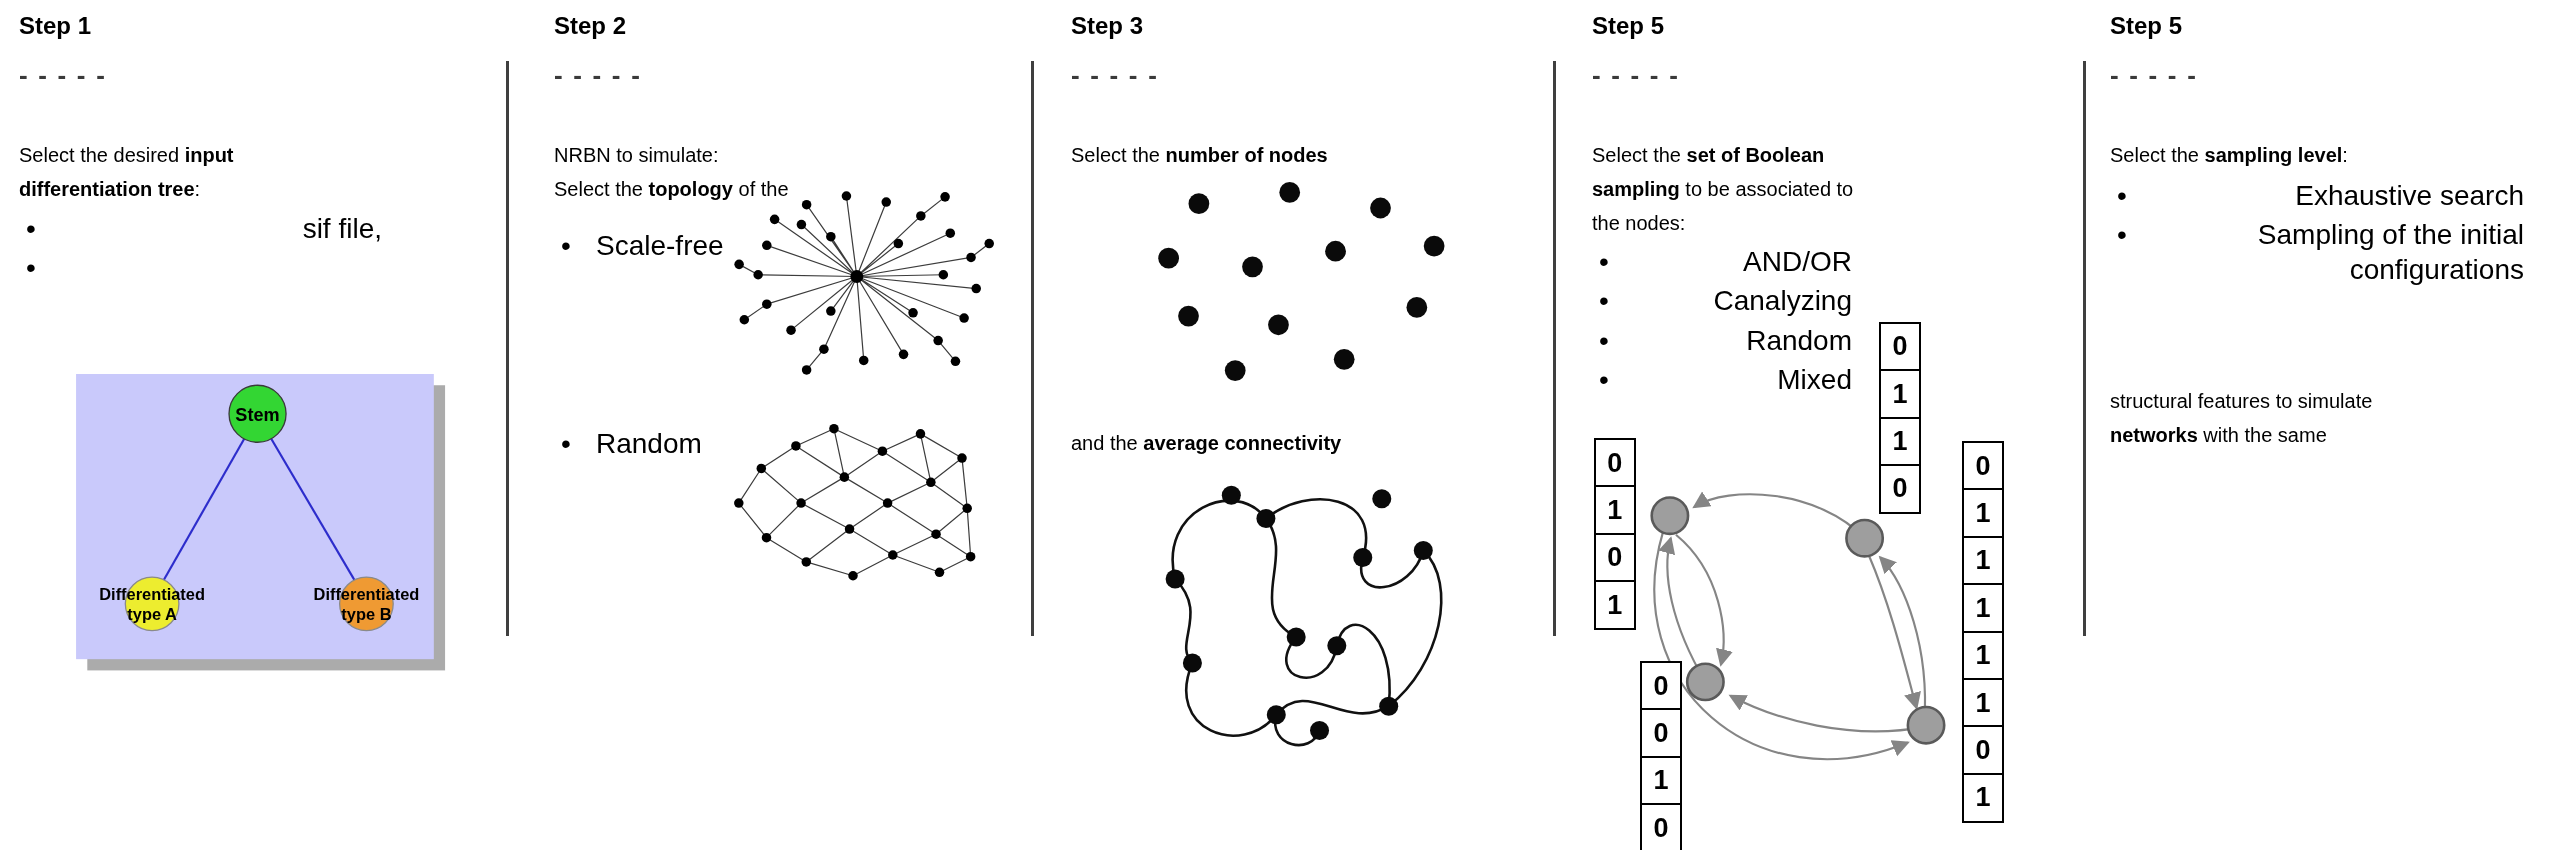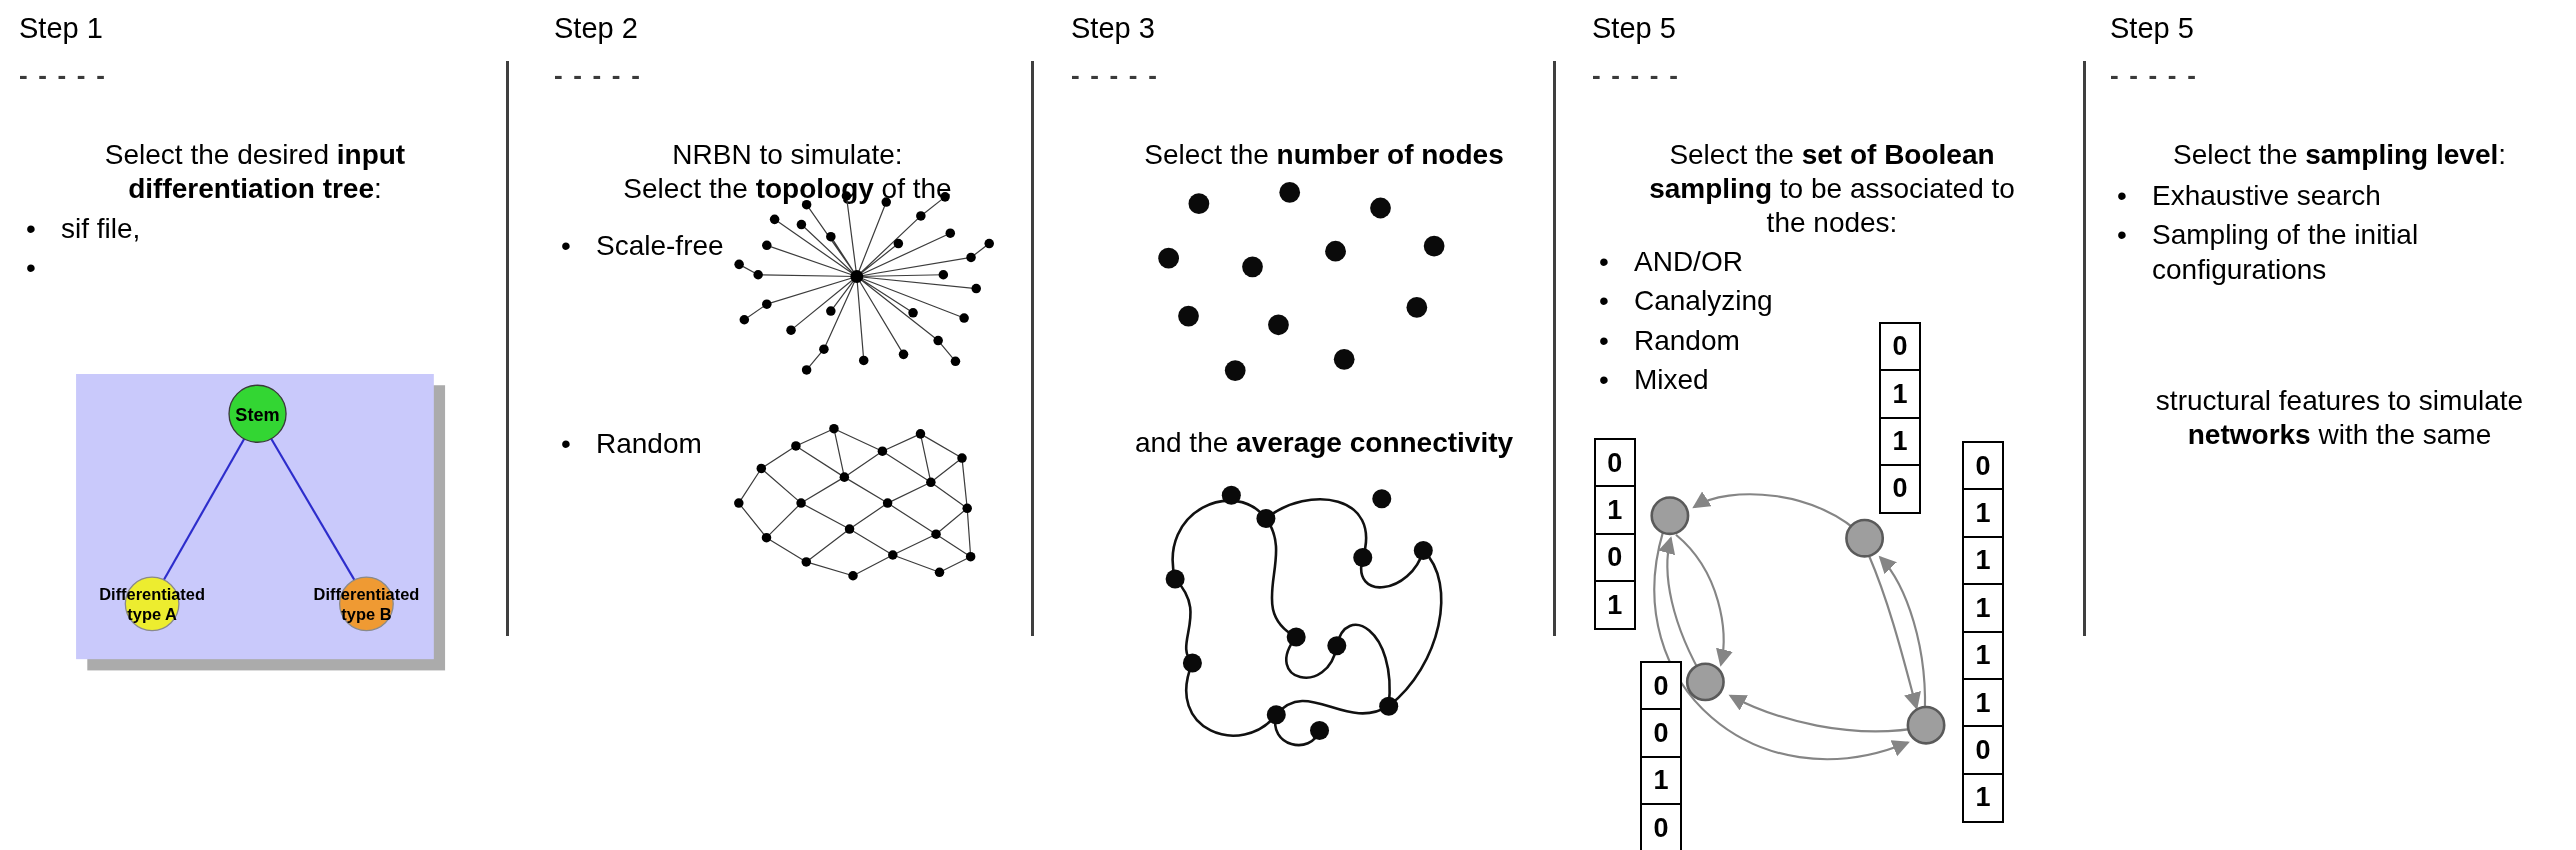--- a/index.html
+++ b/index.html
@@ -3,29 +3,29 @@
 <meta charset="utf-8">
 <style>
   * { margin:0; padding:0; box-sizing:border-box; }
   html,body { background:#ffffff; }
   body {
     width:2576px; height:851px; position:relative; overflow:hidden;
     font-family:"Liberation Sans", sans-serif; color:#000;
   }
   .divider { position:absolute; top:61px; height:575px; width:2.6px; background:#3f3f3f; }
   .col { position:absolute; top:12px; height:831px; }
-  .step-title { position:absolute; top:0; left:0; font-size:29px; font-weight:normal; }
+  .step-title { position:absolute; top:0; left:0; font-size:24px; font-weight:bold; }
   .dashes { position:absolute; top:48px; left:0; font-size:26px; font-weight:bold; color:#3a3a3a; letter-spacing:1.7px; }
-  .lead { position:absolute; left:0; font-size:28px; line-height:34px;text-align:center; }
+  .lead { position:absolute; left:0; font-size:20px; line-height:34px; }
   .b { font-weight:bold; }
   .it { }
   .bullets { position:absolute; left:0; }
   .bullet-row { display:flex; font-size:28px; line-height:35px; margin-bottom:4.3px; }
   .bullet-row .dot { width:42px; flex:0 0 42px; padding-left:7px; }
-  .bullet-row .btext { flex:1; }
+  .bullet-row .btext { flex:1;text-align:right; }
   .gfx { position:absolute; }
   
   .net4 { position:absolute; left:0; top:308px; width:450px; height:523px; }
   .net4 svg { position:absolute; left:0; top:0; }
   .tt { position:absolute; }
   .tt-cell {
     width:42px; height:50px; background:#fff; border:2.6px solid #000;
     display:flex; align-items:center; justify-content:center;
     font-size:27px; font-weight:bold;
   }

